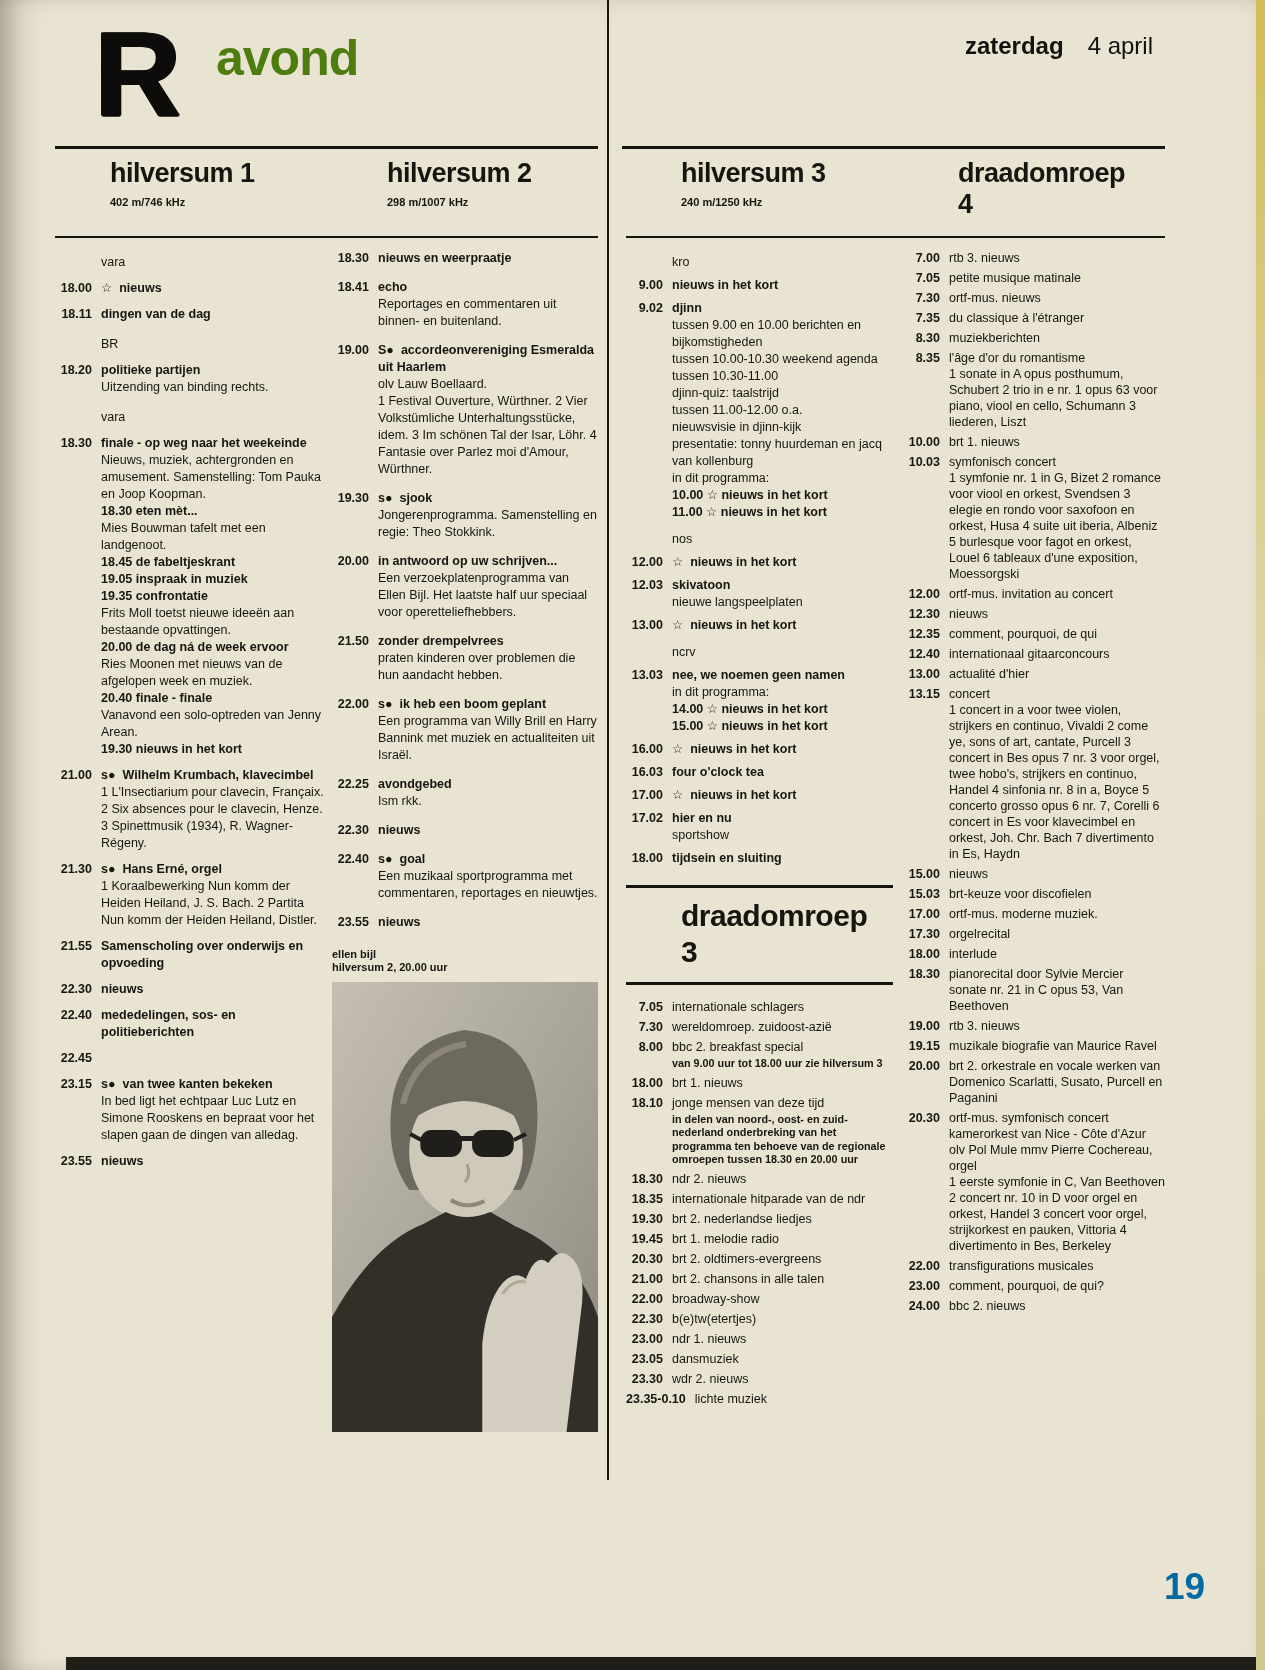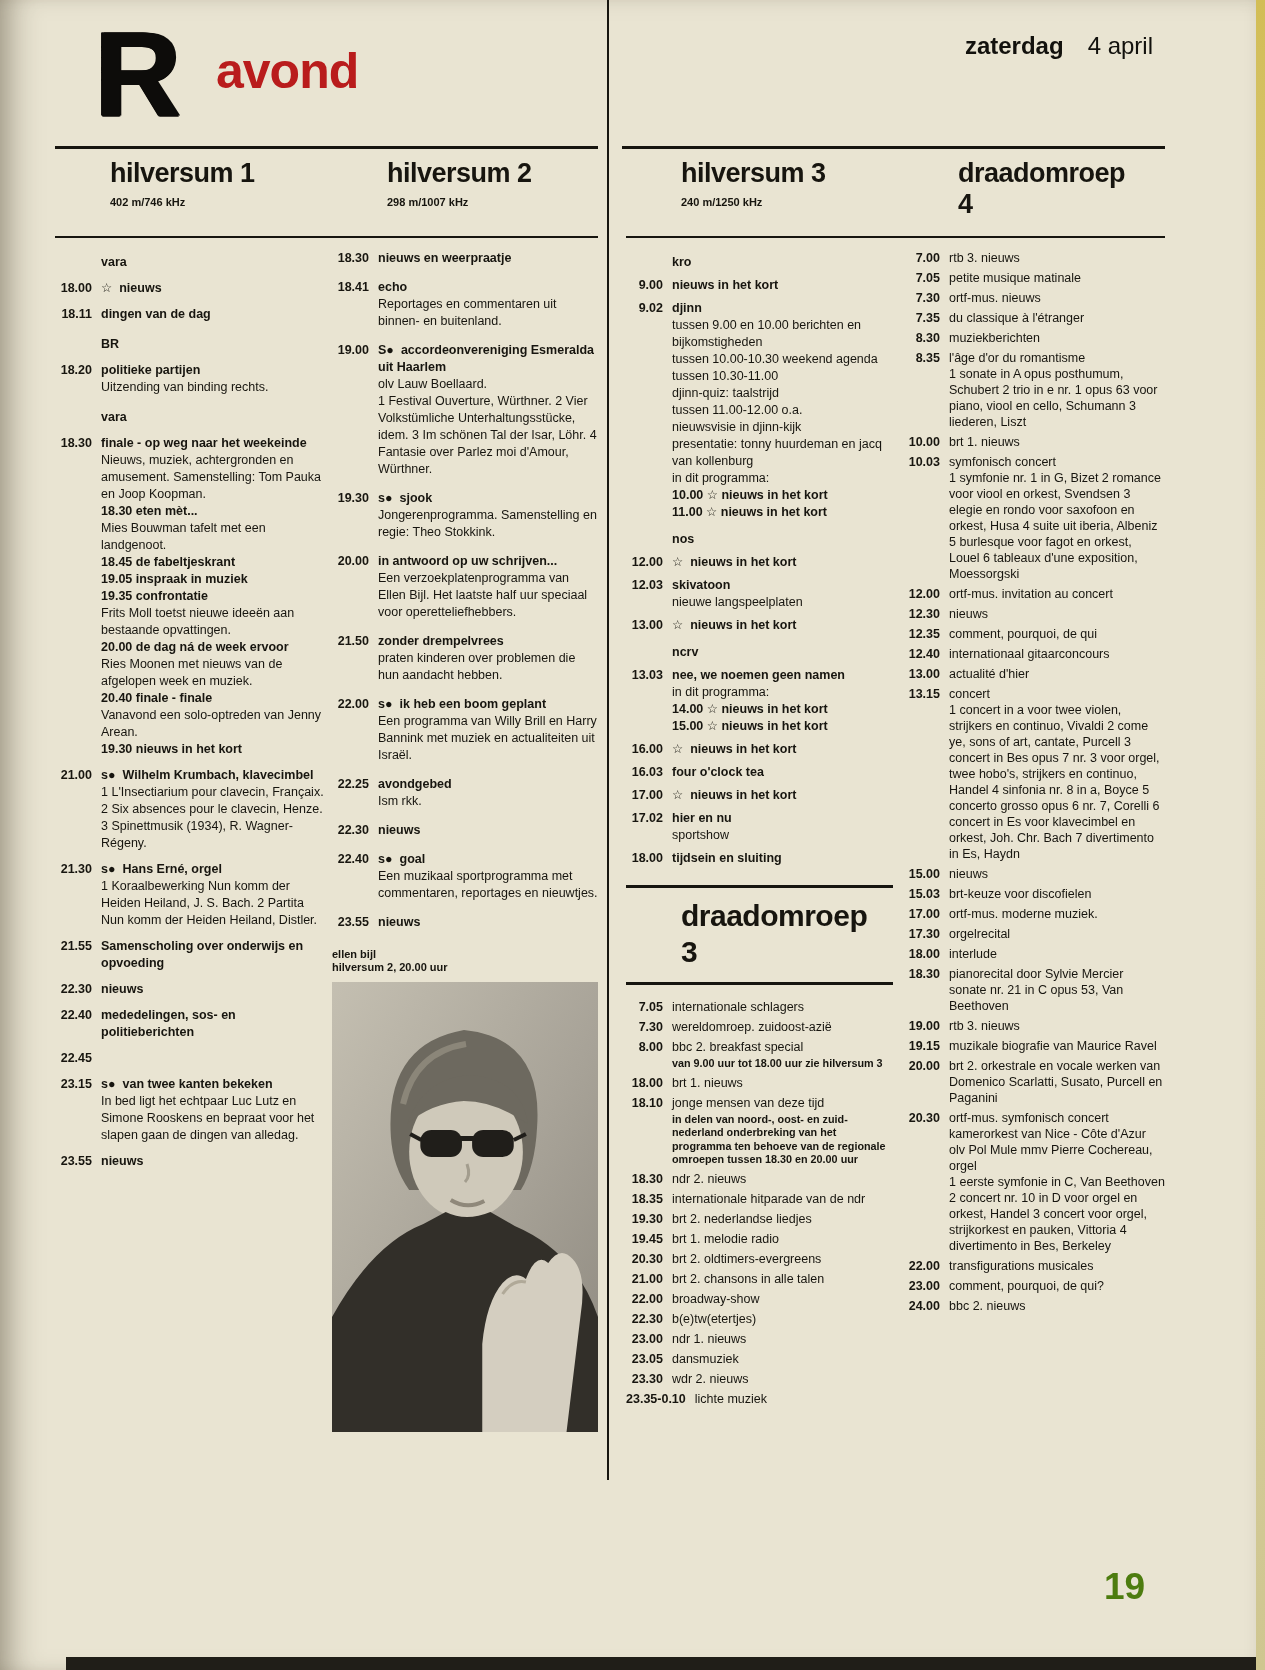--- a/index.html
+++ b/index.html
@@ -9,21 +9,21 @@
     position:relative; width:1265px; height:1670px; margin:0 auto;
     background:#e9e4d2; overflow:hidden; color:#17150f;
     box-shadow: inset 26px 0 34px -20px rgba(55,45,25,.5), inset -12px 0 22px -14px rgba(55,45,25,.25);
   }
   
   .logo-r {
     position:absolute; left:94px; top:14px; font-size:120px; font-weight:bold; line-height:1;
     color:#0d0c0a; letter-spacing:-4px;
     text-shadow:2px 0 #0d0c0a, 0 1px #0d0c0a, 1px 1px #0d0c0a, -1px 0 #0d0c0a;
   }
-  .avond { position:absolute; left:216px; top:42px; font-size:50px; font-weight:bold; letter-spacing:-1px; color:#b91c1c; }
+  .avond { position:absolute; left:216px; top:29px; font-size:50px; font-weight:bold; letter-spacing:-1px; color:#4d7c0f; }
   .datebox { position:absolute; top:32px; right:112px; font-size:24px; color:#12110d; white-space:nowrap; }
   .datebox .day { font-weight:bold; margin-right:24px; }
   
   .rule { position:absolute; background:#17150f; height:3px; }
   .r-tl { left:55px; width:543px; top:146px; }
   .r-tr { left:622px; width:543px; top:146px; }
   .thin { height:2px; }
   .r-ml { left:55px; width:543px; top:236px; }
   .r-mr { left:626px; width:539px; top:236px; }
   .vdiv { position:absolute; left:607px; top:0; width:2px; height:1480px; background:#17150f; }
@@ -45,31 +45,31 @@
   .c3 .entry { margin-bottom:4px; }
   .time { flex:0 0 46px; text-align:right; padding-right:9px; font-weight:bold;
           font-size:12.5px; line-height:17px; white-space:nowrap; }
   .body { flex:1; font-size:12.5px; line-height:17px; }
   .c3 .time, .c3 .body, .c2 .sec1 .time, .c2 .sec1 .body { line-height:16px; }
   .title { font-weight:normal; }
   .title.b { font-weight:bold; }
   .mark { margin-right:7px; font-weight:bold; }
   .line.b { font-weight:bold; }
   .line.small { font-size:10.8px; line-height:13.5px; font-weight:bold; margin-top:2px; }
-  .cat { line-height:17px; margin-top:4px;font-weight:bold; }
+  .cat { line-height:17px; margin-top:4px; }
   
   .sec-divider { margin:18px 0 14px; }
   .sec-divider .hrule { height:3px; background:#17150f; }
   .sec-title-wrap { margin:10px 0 12px 55px; }
   .sec-title { font-size:30px; font-weight:bold; line-height:36px; letter-spacing:-.5px; }
   
   .photo-cap { margin:17px 0 8px; font-size:11px; font-weight:bold; line-height:13px; }
   .photo { width:100%; height:450px; display:block; }
   
-  .pagenum { position:absolute; left:1104px; top:1566px; font-size:37px; font-weight:bold; color:#4d7c0f; }
+  .pagenum { position:absolute; left:1164px; top:1566px; font-size:37px; font-weight:bold; color:#0369a1; }
   .bottom-edge { position:absolute; left:66px; right:0; bottom:0; height:13px; background:#201e18; }
   .right-edge { position:absolute; right:0; top:0; width:9px; height:100%;
                 background:linear-gradient(#d2bd55, #ded5a8 40%, #cfc690); }
 </style>
 </head>
 <body>
 
 <div class="page">
   <div class="logo-r">R</div>
   <div class="avond">avond</div>

